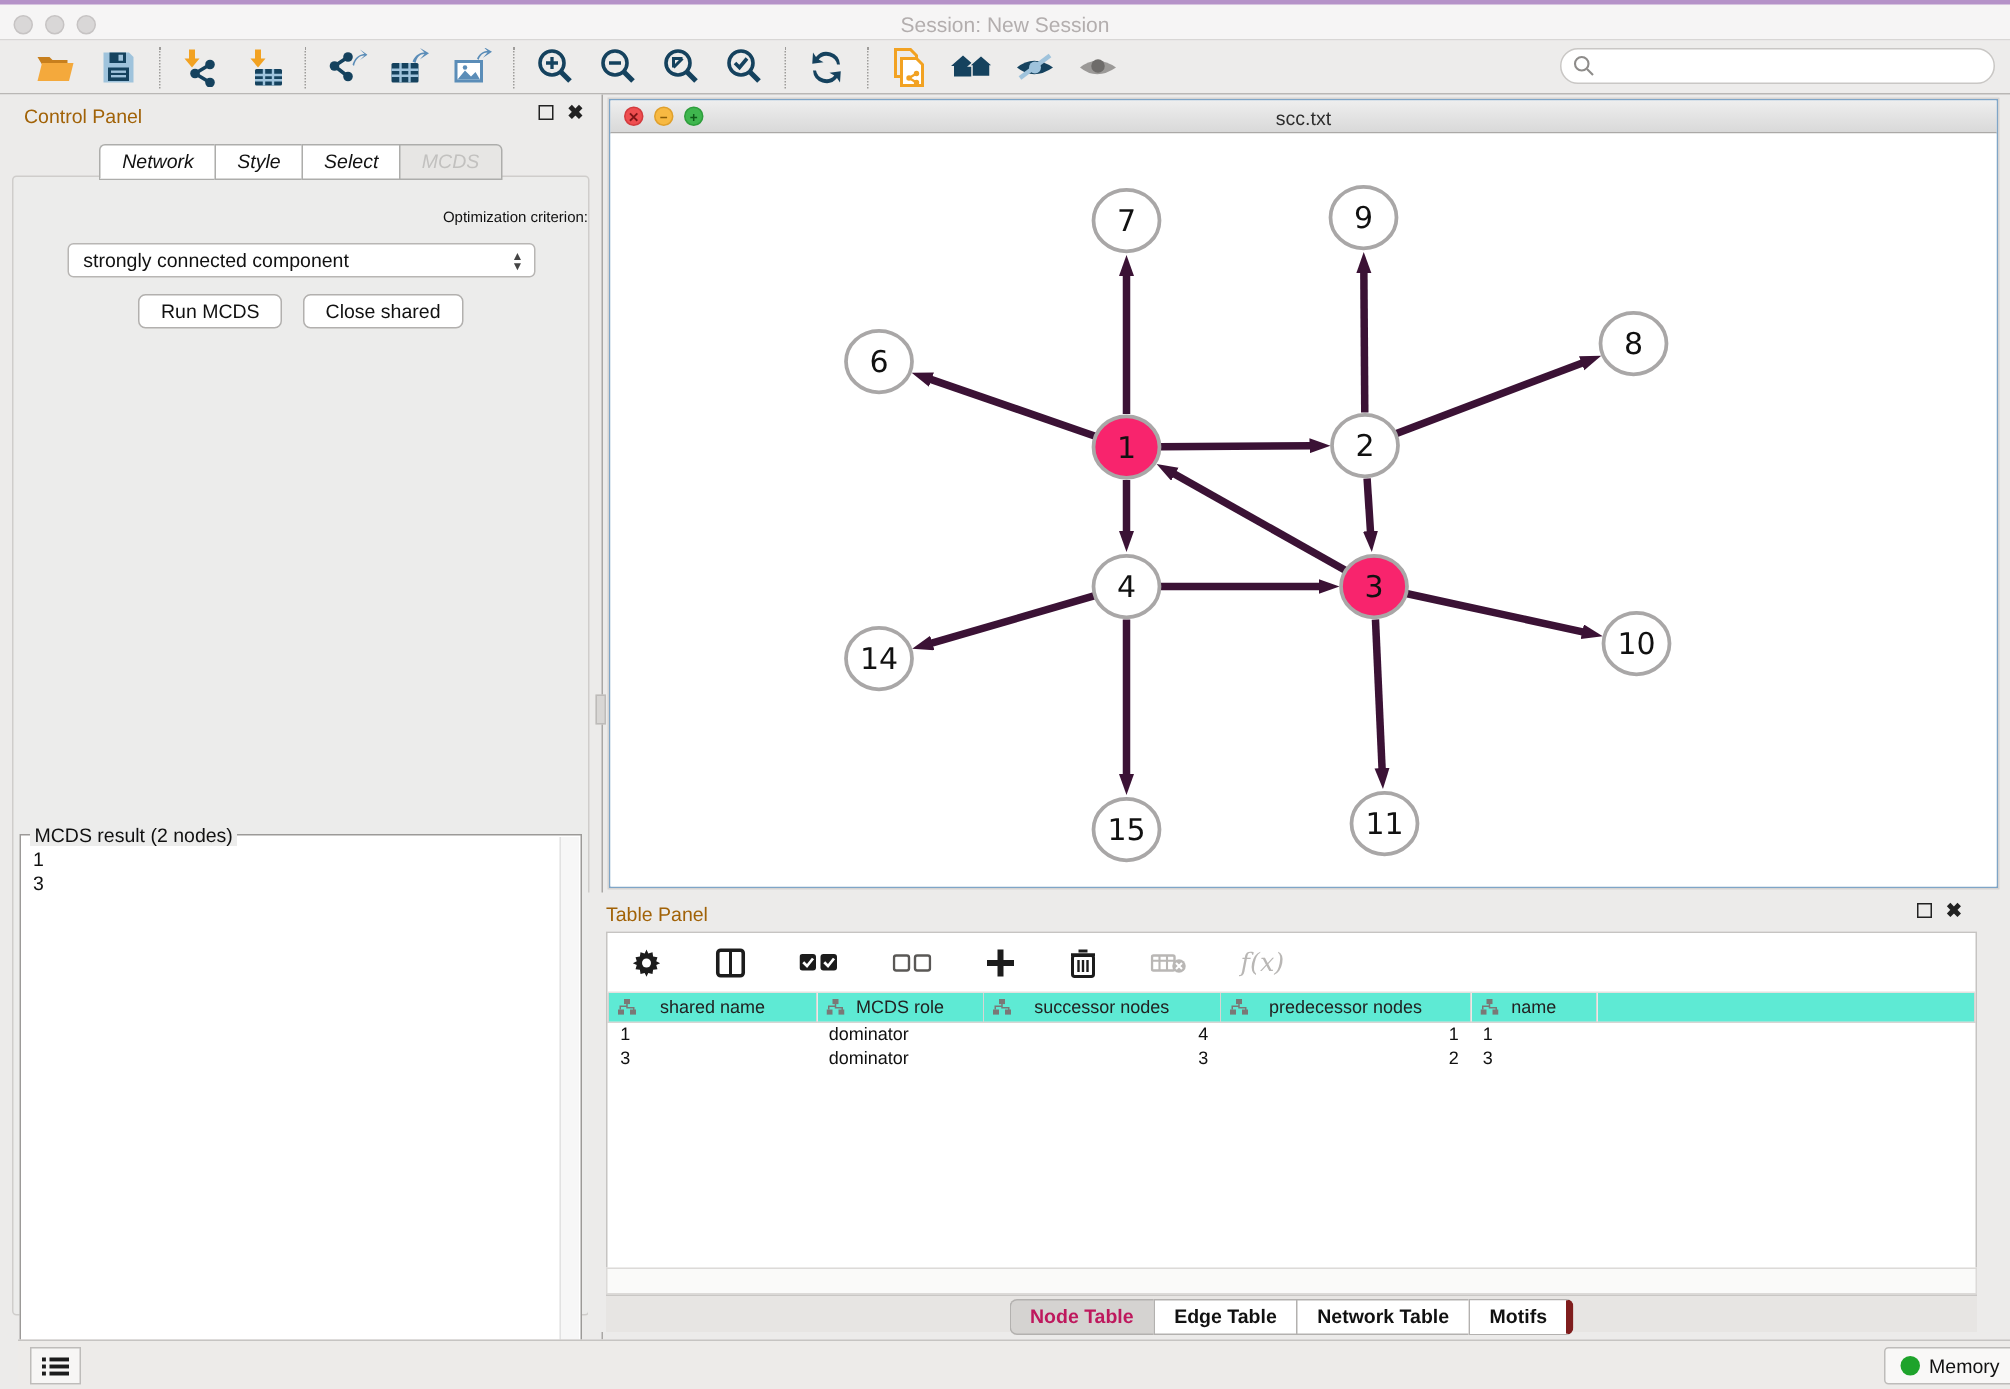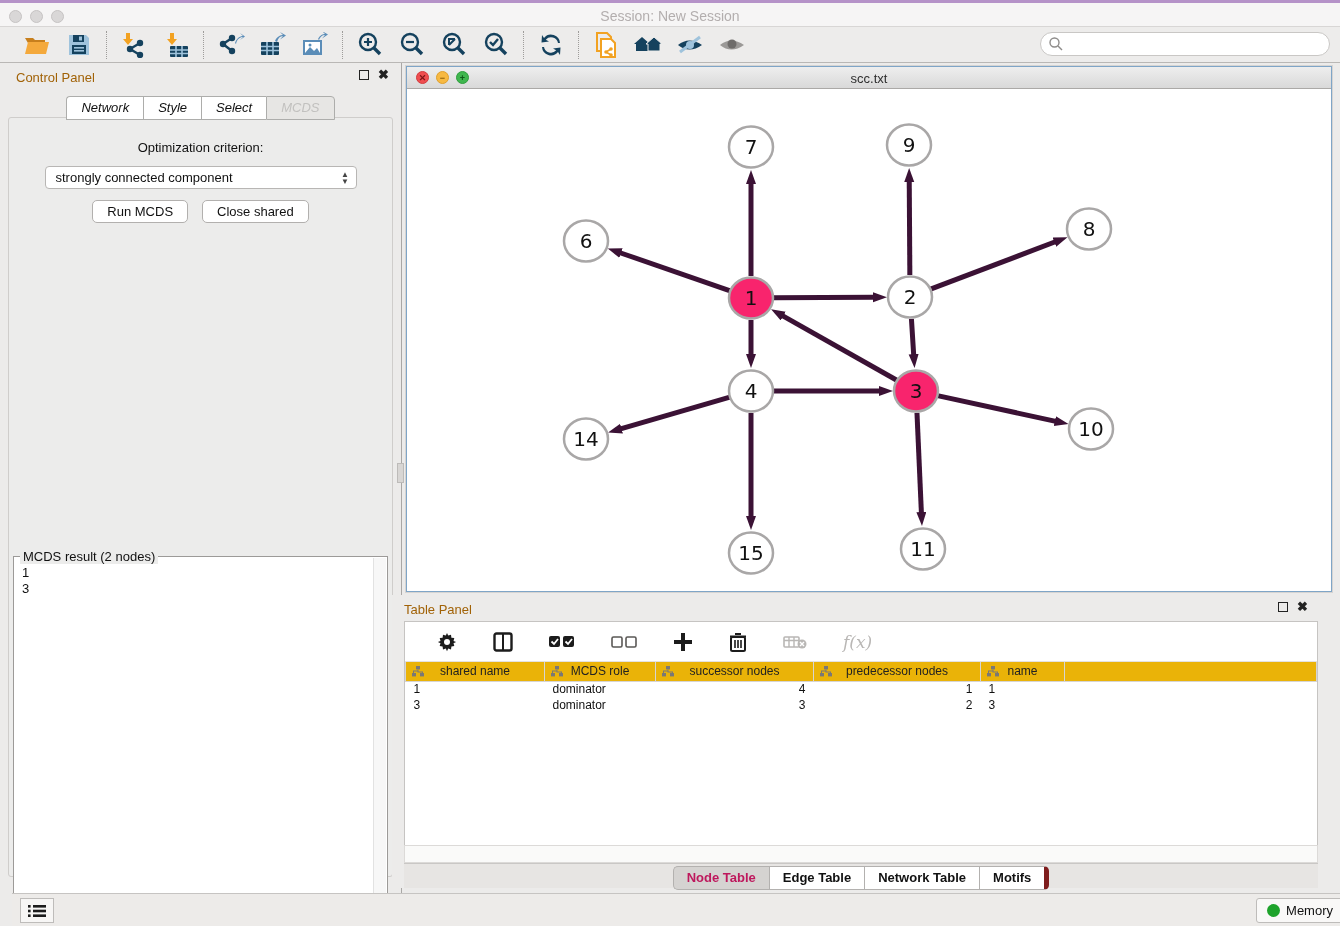--- a/index.html
+++ b/index.html
@@ -31,21 +31,21 @@
   .panel-title { position:absolute; left:16px; top:7px; font-size:13px; color:#a16207; }
   .panel-btns { position:absolute; right:12px; top:7px; display:flex; gap:9px; align-items:center; }
   .float-btn { width:10px; height:10px; border:1.5px solid #222; background:transparent; cursor:pointer; }
   .close-x { font-size:13px; font-weight:bold; color:#222; cursor:pointer; line-height:10px; }
   .ctab-row { position:absolute; left:0; top:33px; width:100%; display:flex; justify-content:center; z-index:2; }
   .seg-tab { font-size:13px; padding:3px 14px 4px 14px; background:#FFFFFF; border:1px solid #ADADAB; border-right:none; color:#111; cursor:pointer;font-style:italic; }
   .seg-tab:first-child { border-radius:4px 0 0 0; }
   .seg-tab:last-child  { border-right:1px solid #ADADAB; border-radius:0 4px 0 0; }
   .seg-tab.selected { background:#E7E6E4; color:#C2C1BF; }
   .cp-body { position:absolute; left:8px; top:54px; width:385px; height:760px; background:#ECECEB; border:1px solid #CFCDCB; border-radius:3px; }
-  .opt-label { margin-top:22px; text-align:center; font-size:13px; color:#111; }
+  .opt-label { margin-top:22px; text-align:right; font-size:10px; color:#111; }
   .criterion-select { position:relative; margin:11px auto 0 auto; width:312px; height:23px; background:#FFFFFF;
     border:1px solid #B8B6B4; border-radius:4px; font-size:13px; color:#111; display:flex; align-items:center; padding-left:10px; cursor:pointer; }
   .stepper { position:absolute; right:4px; top:2px; width:13px; height:17px; display:flex; flex-direction:column; align-items:center; justify-content:center; color:#444; }
   .stepper span { font-size:8px; line-height:7px; }
   .cp-buttons { display:flex; justify-content:center; gap:14px; margin-top:11px; }
   .cp-btn { font-size:13px; color:#111; background:#FFFFFF; border:1px solid #B2B0AE; border-radius:5px; padding:3px 14px; cursor:pointer; }
   .mcds-fieldset { position:absolute; left:4px; top:438px; width:375px; height:378px; border:1px solid #9C9A98; background:#FFFFFF; }
   .mcds-legend { position:absolute; left:6px; top:-8px; background:#ECECEB; font-size:13px; color:#111; padding:0 3px; }
   .mcds-text { position:absolute; left:0; top:2px; right:14px; bottom:2px; font-size:13px; color:#111; padding:6px 0 0 8px; line-height:16px; overflow:hidden; }
   .mcds-scroll { position:absolute; right:1px; top:1px; width:13px; bottom:1px; background:#F7F7F7; border-left:1px solid #E2E2E2; }
@@ -60,25 +60,25 @@
   .net-light.red   { background:#EF4E50; border:1px solid #D33B3E; color:#7E1416; }
   .net-light.yellow{ background:#F7B942; border:1px solid #E0A02C; color:#8A5D07; }
   .net-light.green { background:#3FB64E; border:1px solid #2E9E3C; color:#0E5A18; }
   .net-title { position:absolute; left:0; right:0; top:4px; text-align:center; font-size:13px; color:#2E2E2E; }
   .net-canvas { position:relative; width:924px; height:502px; background:#FFFFFF; overflow:hidden; }
 
   
   .table-panel { position:absolute; left:392px; top:595px; width:926px; height:293px; background:#ECEBEA; }
   .tp-header { position:relative; height:26px; }
   .tp-body { position:absolute; left:12px; top:26px; right:0px; bottom:0; background:#FFFFFF; border:1px solid #C6C4C2; }
-  .tp-toolbar { height:40px; display:flex; align-items:center; gap:36px; padding-left:32px; border-bottom:1px solid #E4E2E0; }
+  .tp-toolbar { height:40px; display:flex; align-items:center; gap:36px; padding-left:16px; border-bottom:1px solid #E4E2E0; }
   .tp-icon { display:flex; align-items:center; justify-content:center; cursor:pointer; }
   .fx-label { font-family:"DejaVu Serif", serif; font-style:italic; font-size:17px; color:#B9B7B5; }
   .tp-table { width:100%; border-collapse:collapse; table-layout:fixed; }
-  .tp-table th { background:#eab308; border:1px solid #D7D5D3; border-top:none; font-size:12px; font-weight:normal; color:#222;
+  .tp-table th { background:#5eead4; border:1px solid #D7D5D3; border-top:none; font-size:12px; font-weight:normal; color:#222;
     height:19px; text-align:center; position:relative; padding:0 4px; white-space:nowrap; overflow:hidden; }
   .tp-table th .th-icon { position:absolute; left:6px; top:4px; }
   .tp-table td { font-size:12px; color:#111; height:16px; padding:0 8px; white-space:nowrap; overflow:hidden; }
   .td-right { text-align:right; }
   .tp-hscroll { position:absolute; left:12px; right:0; bottom:25px; height:18px; background:#FAFAF9; border:1px solid #DCDAD8; }
   .ttab-row { position:absolute; left:12px; right:0; bottom:0; height:25px; background:#E7E5E3; border-top:1px solid #C9C7C5;
     display:flex; justify-content:center; align-items:flex-start; padding-top:2px; }
   .btab { font-size:13px; font-weight:bold; padding:3px 13px 4px 13px; background:#FFFFFF; border:1px solid #B3B1AF; border-right:none; color:#111; cursor:pointer; }
   .btab:first-child { border-radius:5px 0 0 5px; }
   .btab:last-child { border-right:5px solid #7f1d1d; border-radius:0 5px 5px 0; }

